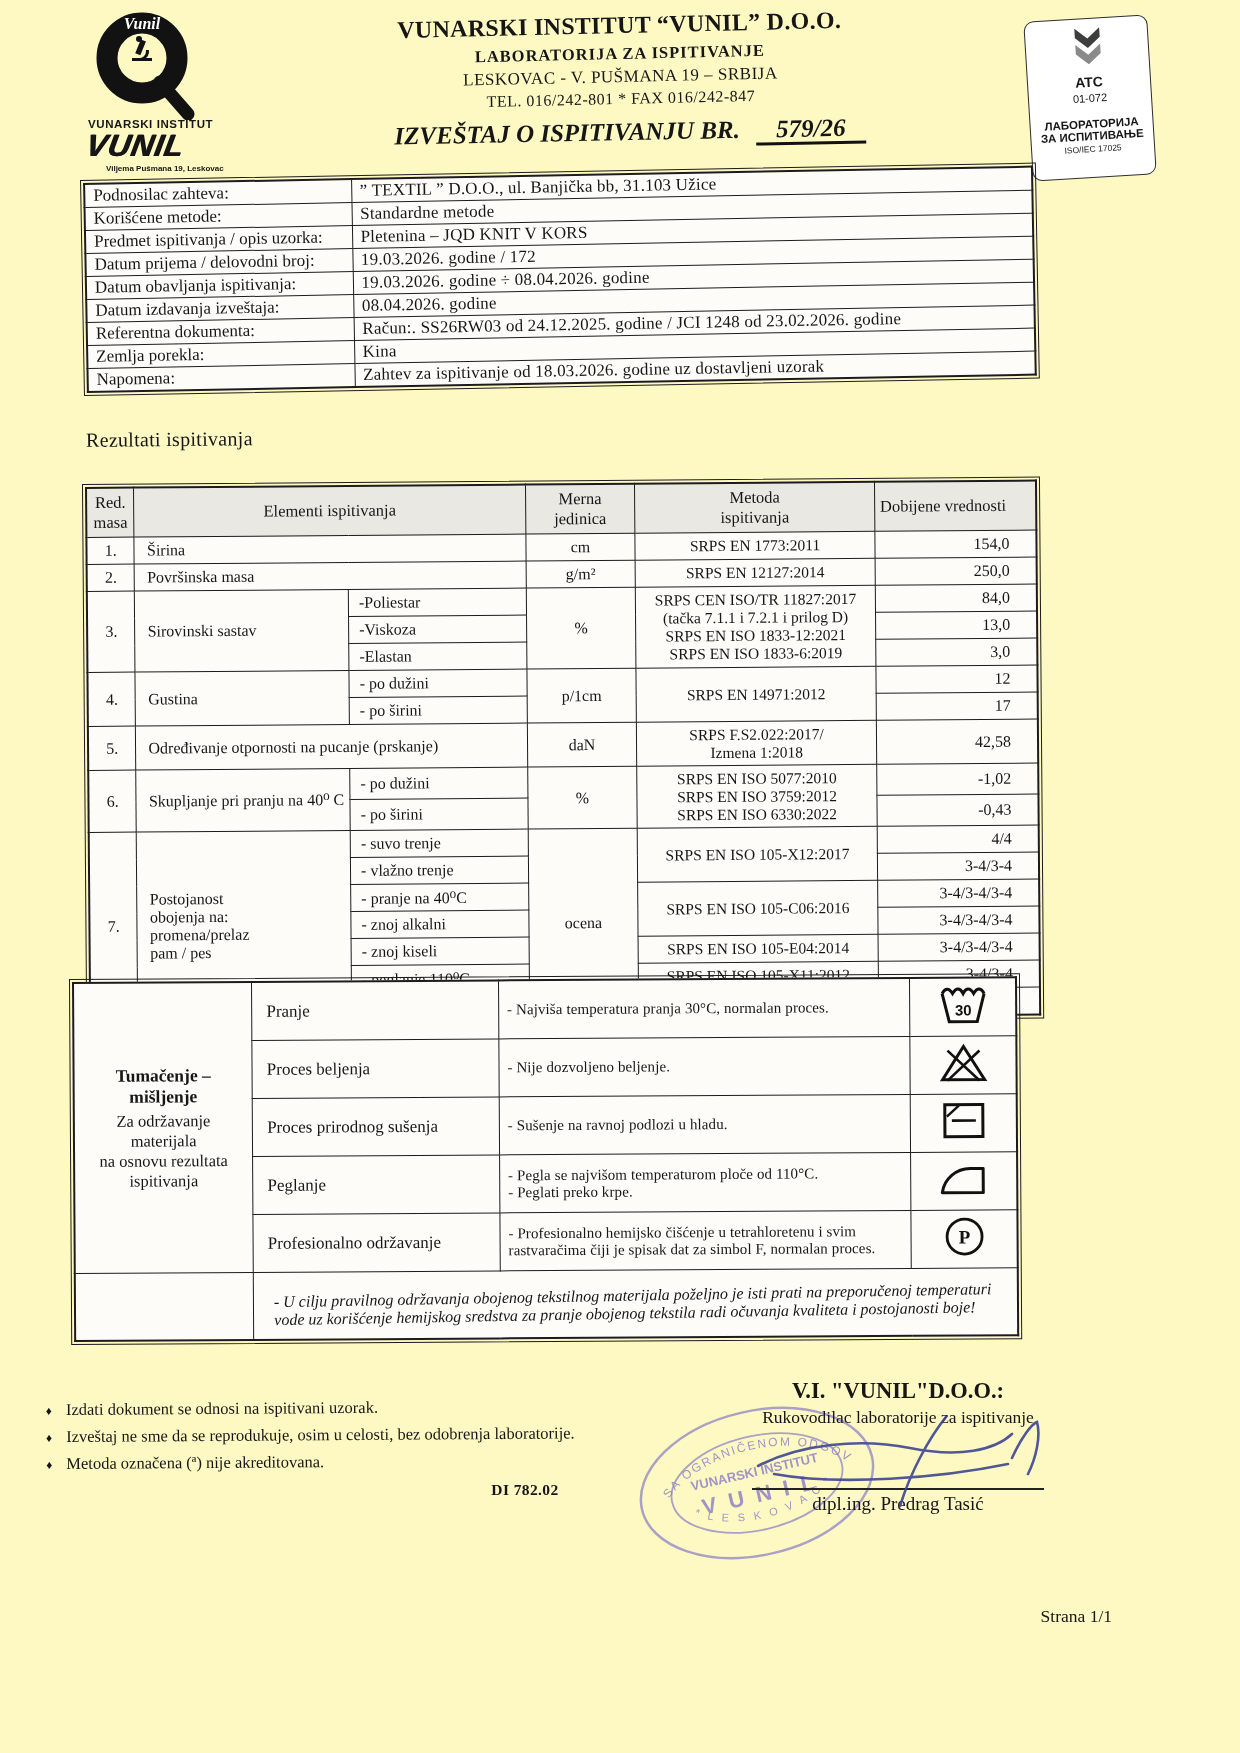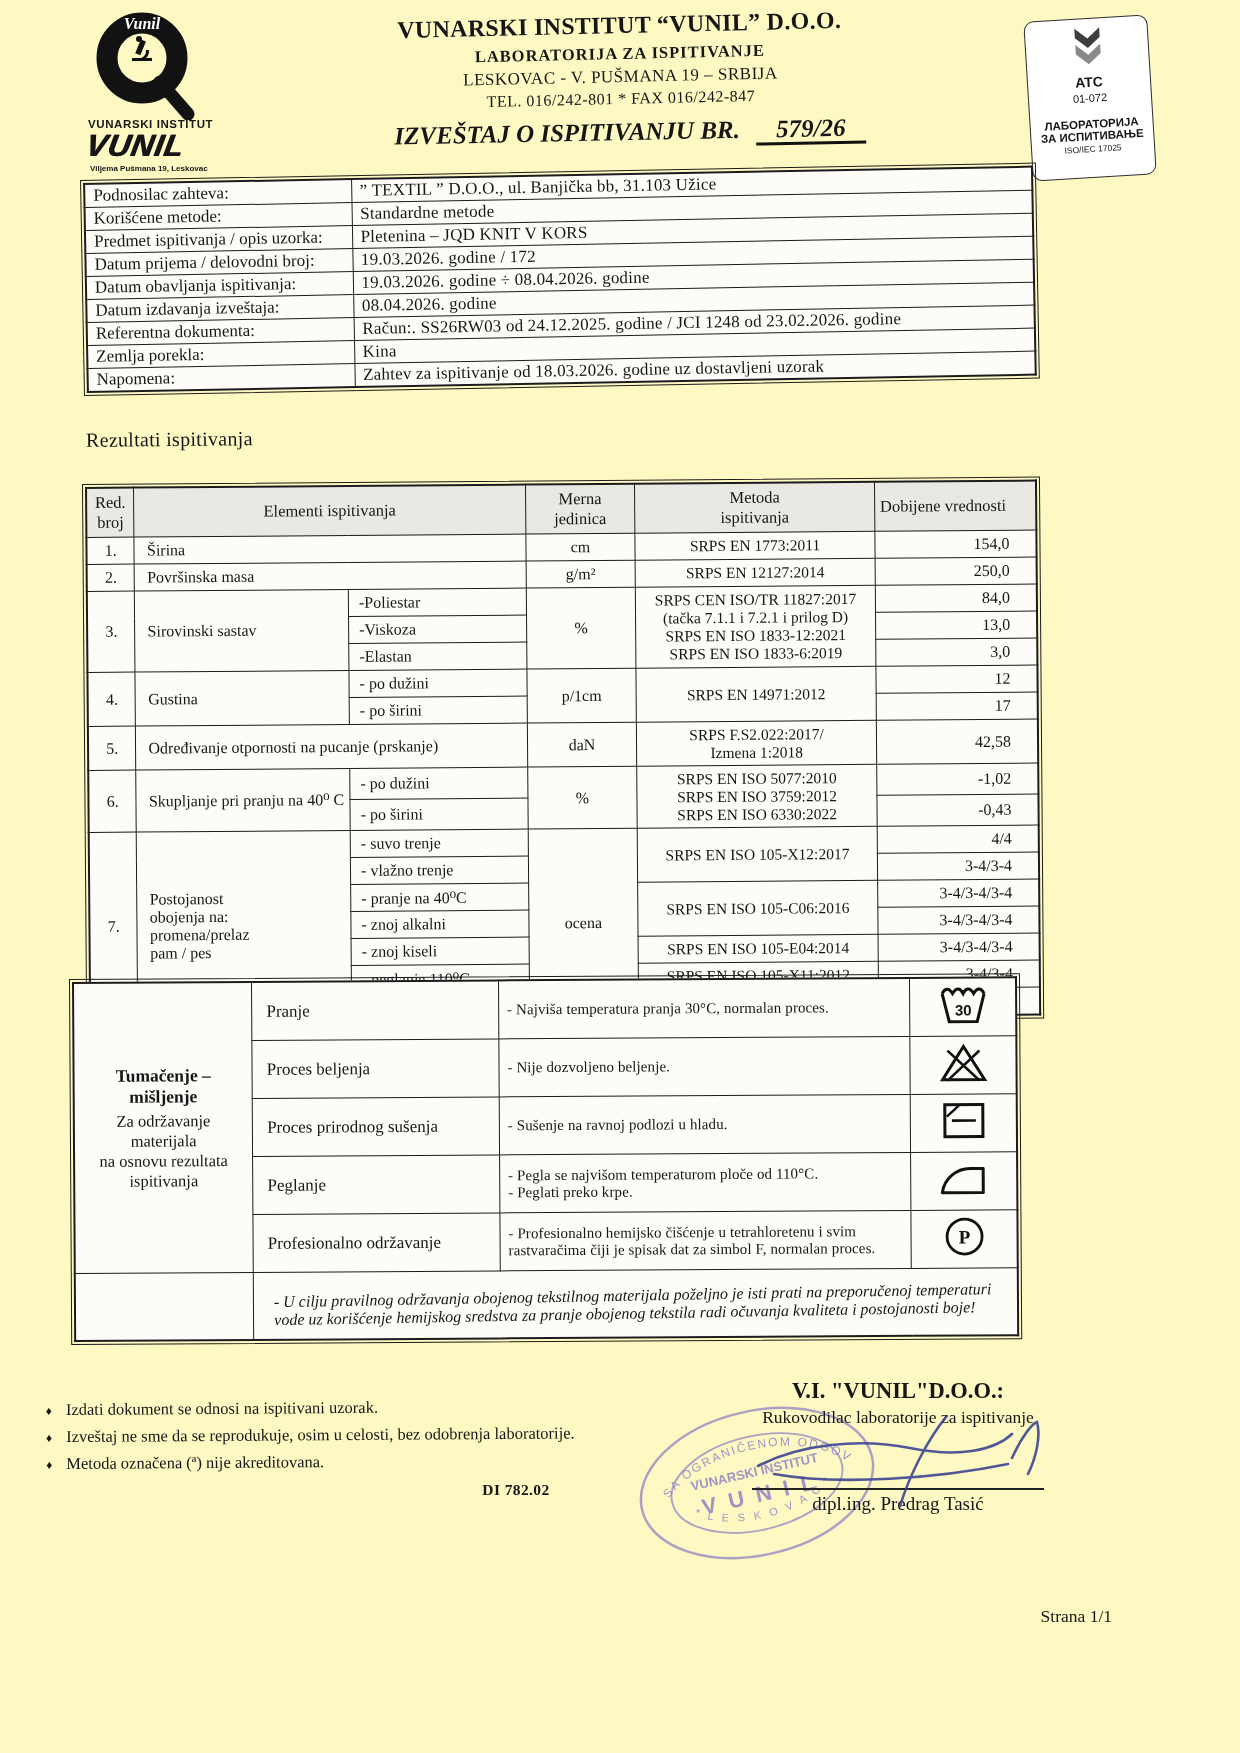--- a/index.html
+++ b/index.html
@@ -3,21 +3,21 @@
 <meta charset="utf-8">
 <style>
   * { margin:0; padding:0; box-sizing:border-box; }
   body { width:1240px; height:1753px; background:#f4f3ef; font-family:"Liberation Serif","DejaVu Serif",serif; color:#161616; }
   .page { position:relative; width:1240px; height:1753px; background:#fef9c3; overflow:hidden; }
 
   
   .q-logo { position:absolute; left:94px; top:6px; }
   .logo-inst { position:absolute; left:88px; top:118px; width:160px; font-family:"Liberation Sans","DejaVu Sans",sans-serif; font-size:11.5px; font-weight:bold; letter-spacing:.6px; }
   .logo-brand { position:absolute; left:86px; top:128px; font-family:"Liberation Sans","DejaVu Sans",sans-serif; font-size:31px; font-weight:900; font-style:italic; transform:skewX(-10deg); letter-spacing:1px; text-shadow:1px 0 #111; }
-  .logo-addr { position:absolute; left:90px; top:164px; font-family:"Liberation Sans","DejaVu Sans",sans-serif; font-size:8px; font-weight:bold; }
+  .logo-addr { position:absolute; left:106px; top:164px; font-family:"Liberation Sans","DejaVu Sans",sans-serif; font-size:8px; font-weight:bold; }
   .title-block { position:absolute; left:300px; top:12px; width:640px; text-align:center; transform:rotate(-1.3deg); }
   .org-name { font-size:24px; font-weight:bold; letter-spacing:.3px; }
   .lab-line { font-size:16.5px; font-weight:bold; letter-spacing:1px; margin-top:5px; }
   .addr-line { font-size:17px; margin-top:3px; letter-spacing:.5px; }
   .tel-line { font-size:16px; margin-top:3px; letter-spacing:.5px; }
   .report-line { position:absolute; left:310px; top:118px; width:640px; text-align:center; transform:rotate(-1.1deg); font-size:25px; font-weight:bold; font-style:italic; }
   .report-num { border-bottom:3px solid #111; padding:0 20px; margin-left:10px; }
   .badge { position:absolute; left:1028px; top:18px; width:124px; height:160px; border:1.5px solid #2e2e2e; border-radius:10px; background:#fff; transform:rotate(-3.5deg); text-align:center; font-family:"Liberation Sans","DejaVu Sans",sans-serif; padding-top:6px; }
   .badge-atc { font-size:14px; font-weight:bold; margin-top:1px; }
   .badge-code { font-size:11px; margin-top:2px; }
@@ -67,21 +67,21 @@
   .bullets { position:absolute; left:46px; top:1398px; width:600px; transform:rotate(-.4deg); font-size:16.5px; }
   .bullet-row { display:flex; gap:14px; margin-bottom:7px; align-items:flex-start; }
   .bullet-glyph { font-size:12px; padding-top:4px; }
   .signoff { position:absolute; left:742px; top:1378px; width:312px; text-align:center; }
   .signoff-company { font-size:22.5px; font-weight:bold; }
   .signoff-role { font-size:17.5px; margin-top:3px; }
   .sigline { height:62px; border-bottom:2.2px solid #222; width:292px; margin:0 auto; }
   .signoff-name { font-size:19px; margin-top:3px; }
   .sig-svg { position:absolute; left:8px; top:38px; }
   .stamp { position:absolute; left:626px; top:1392px; transform:rotate(-13deg); }
-  .doc-code { position:absolute; left:0; top:1481px; width:1032px; text-align:center; font-size:15.5px; font-weight:bold; letter-spacing:.4px; }
+  .doc-code { position:absolute; left:9px; top:1481px; width:1032px; text-align:center; font-size:15.5px; font-weight:bold; letter-spacing:.4px; }
   .page-num { position:absolute; right:128px; top:1606px; font-size:17.5px; }
 </style>
 </head>
 <body>
 
 <div class="page">
 
   <svg class="q-logo" width="102" height="114" viewBox="0 0 102 114">
     <circle cx="48" cy="52" r="35" fill="none" stroke="#121212" stroke-width="21"></circle>
     <path d="M66 76 L94 108" stroke="#121212" stroke-width="13" stroke-linecap="round"></path>
@@ -161,21 +161,21 @@
         </tr>
   </tbody>
     </table>
 
   <div class="sec-title">Rezultati ispitivanja</div>
 
   <table class="results dbl">
     <tbody>
         <tr>
       <th class="c-num pre">Red.
-broj</th>
+masa</th>
       <th colspan="2">Elementi ispitivanja</th>
       <th class="c-unit pre">Merna
 jedinica</th>
       <th class="c-meth pre">Metoda
 ispitivanja</th>
       <th class="c-val" style="text-align:center;padding-right:4px;">Dobijene vrednosti</th>
     </tr>
     <tr>
       <td class="c-num">1.</td>
       <td class="c-main" colspan="2">Širina</td>

